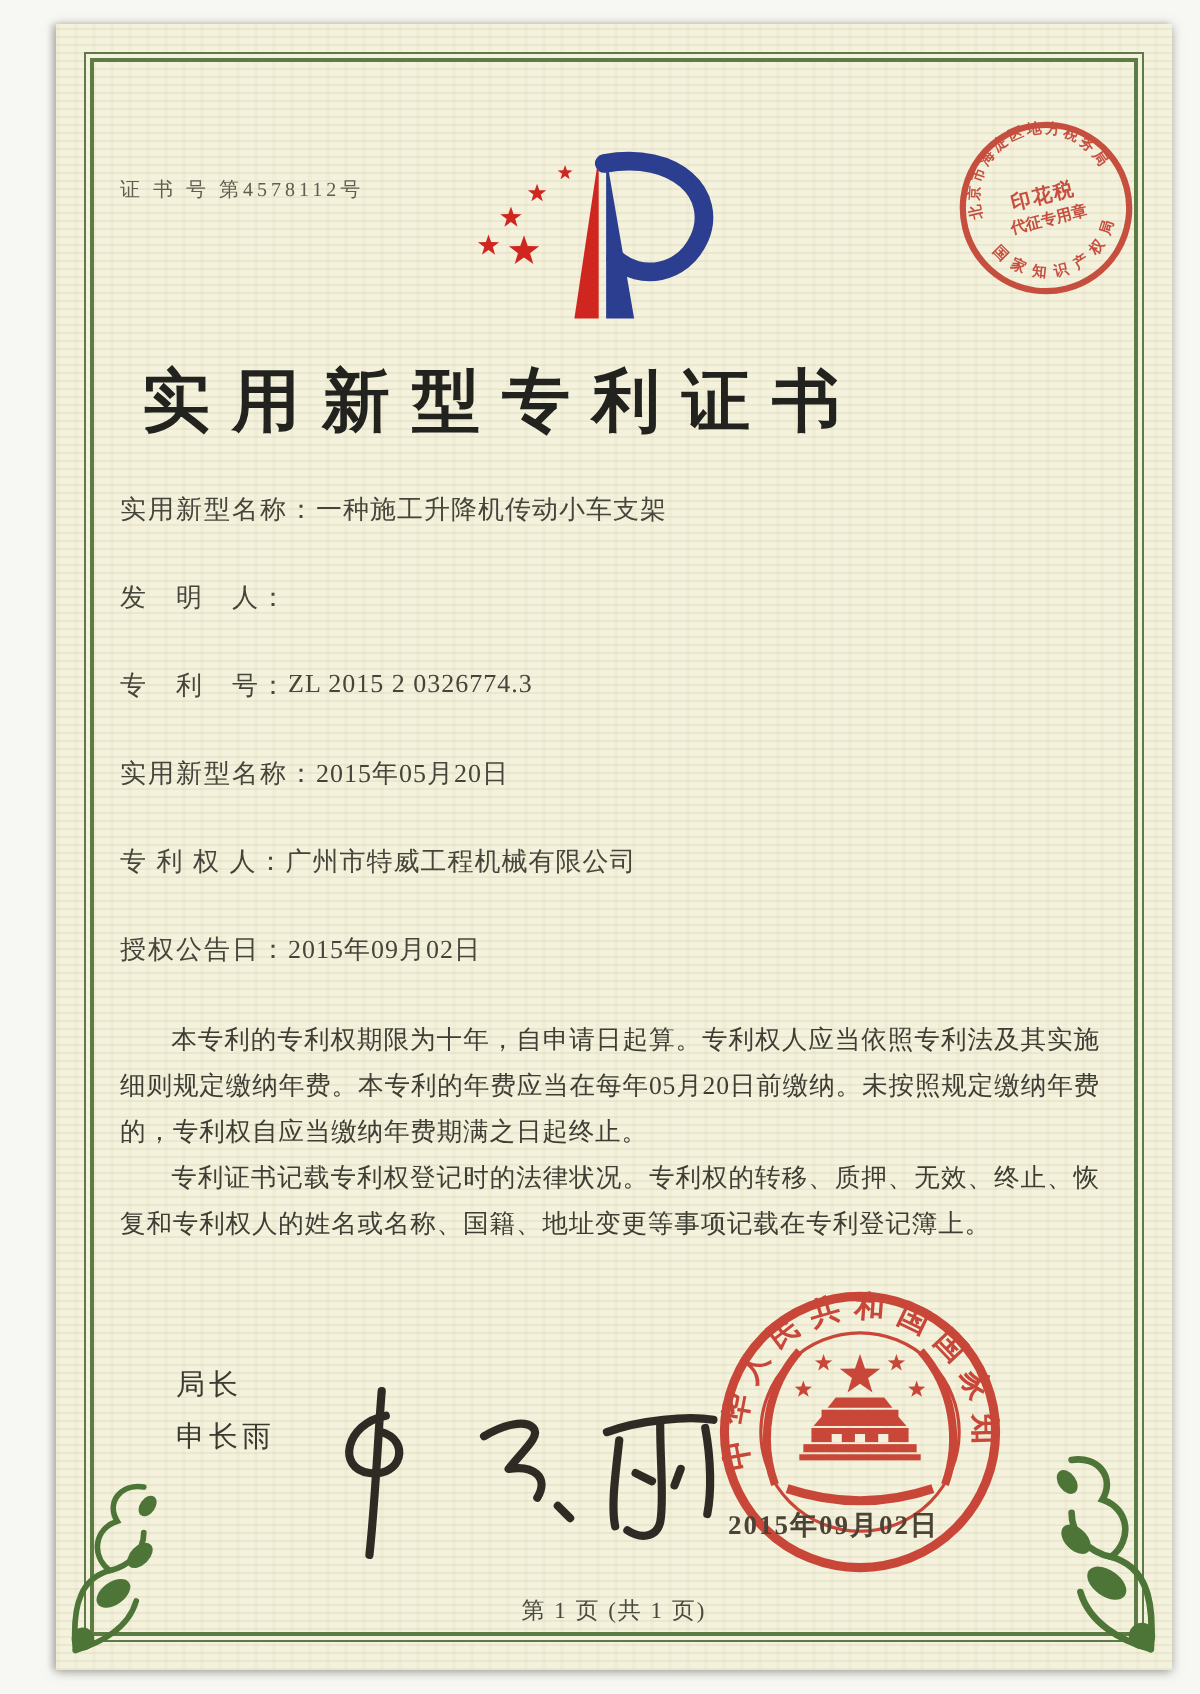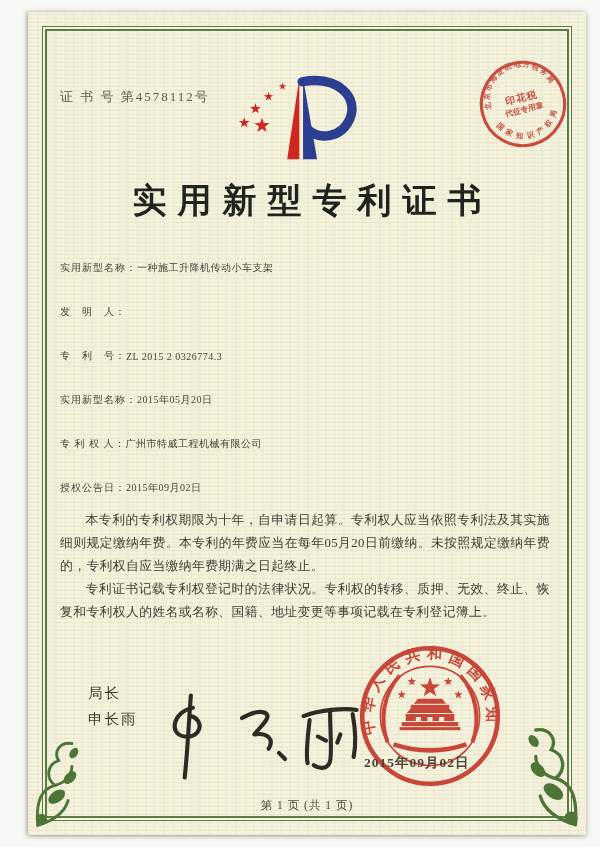--- a/index.html
+++ b/index.html
@@ -16,31 +16,32 @@
       repeating-linear-gradient(90deg, rgba(170,160,110,0.05) 0px, rgba(170,160,110,0.05) 2px, transparent 2px, transparent 9px);
     box-shadow: 0 1px 5px rgba(110,110,95,0.55), -2px 0 3px rgba(140,140,125,0.35);
   }
   .frame {
     position:absolute; inset:14px; pointer-events:none;
     border:1px solid #5d7b44;
     box-shadow: inset 0 0 0 2px #f4f1dc, inset 0 0 0 4px #5d7b44;
   }
   .cert-number {
     position:absolute; left:32px; top:76px;
-    font-size:13px; letter-spacing:2px; color:#5d5d50;
+    font-size:10px; letter-spacing:2px; color:#5d5d50;
   }
   .logo { position:absolute; left:206px; top:60px; width:140px; height:96px; }
   .tax-stamp { position:absolute; left:443px; top:40px; width:104px; height:104px; transform:rotate(-14deg); opacity:.88; }
   .title {
-    position:absolute; left:0; right:0; top:166px; text-align:center;
+    position:absolute; left:0; right:0; top:166px; text-align:left;
     font-size:34px; font-weight:bold; color:#22221f; letter-spacing:11px;
     text-indent:11px;
+    padding-left:32px;
   }
   .fields { position:absolute; left:32px; right:36px; top:234px; }
-  .field-row { height:44px; display:flex; align-items:center; font-size:10px; color:#45453b; }
+  .field-row { height:44px; display:flex; font-size:13px; color:#45453b; }
   .field-label { white-space:pre; letter-spacing:1px; }
   .field-value { white-space:pre; letter-spacing:0.5px; }
   .paragraphs { position:absolute; left:32px; right:36px; top:497px; }
   .para {
     font-size:12.8px; line-height:23px; color:#3e3e35;
     text-indent:2em; text-align:justify; letter-spacing:0.4px;
   }
   .signer { position:absolute; left:60px; top:668px; font-size:14.5px; color:#3a3a30; line-height:26px; letter-spacing:2px; }
   .signature { position:absolute; left:126px; top:676px; width:215px; height:95px; }
   .big-seal { position:absolute; left:316px; top:618px; width:172px; height:172px; opacity:.92; }

